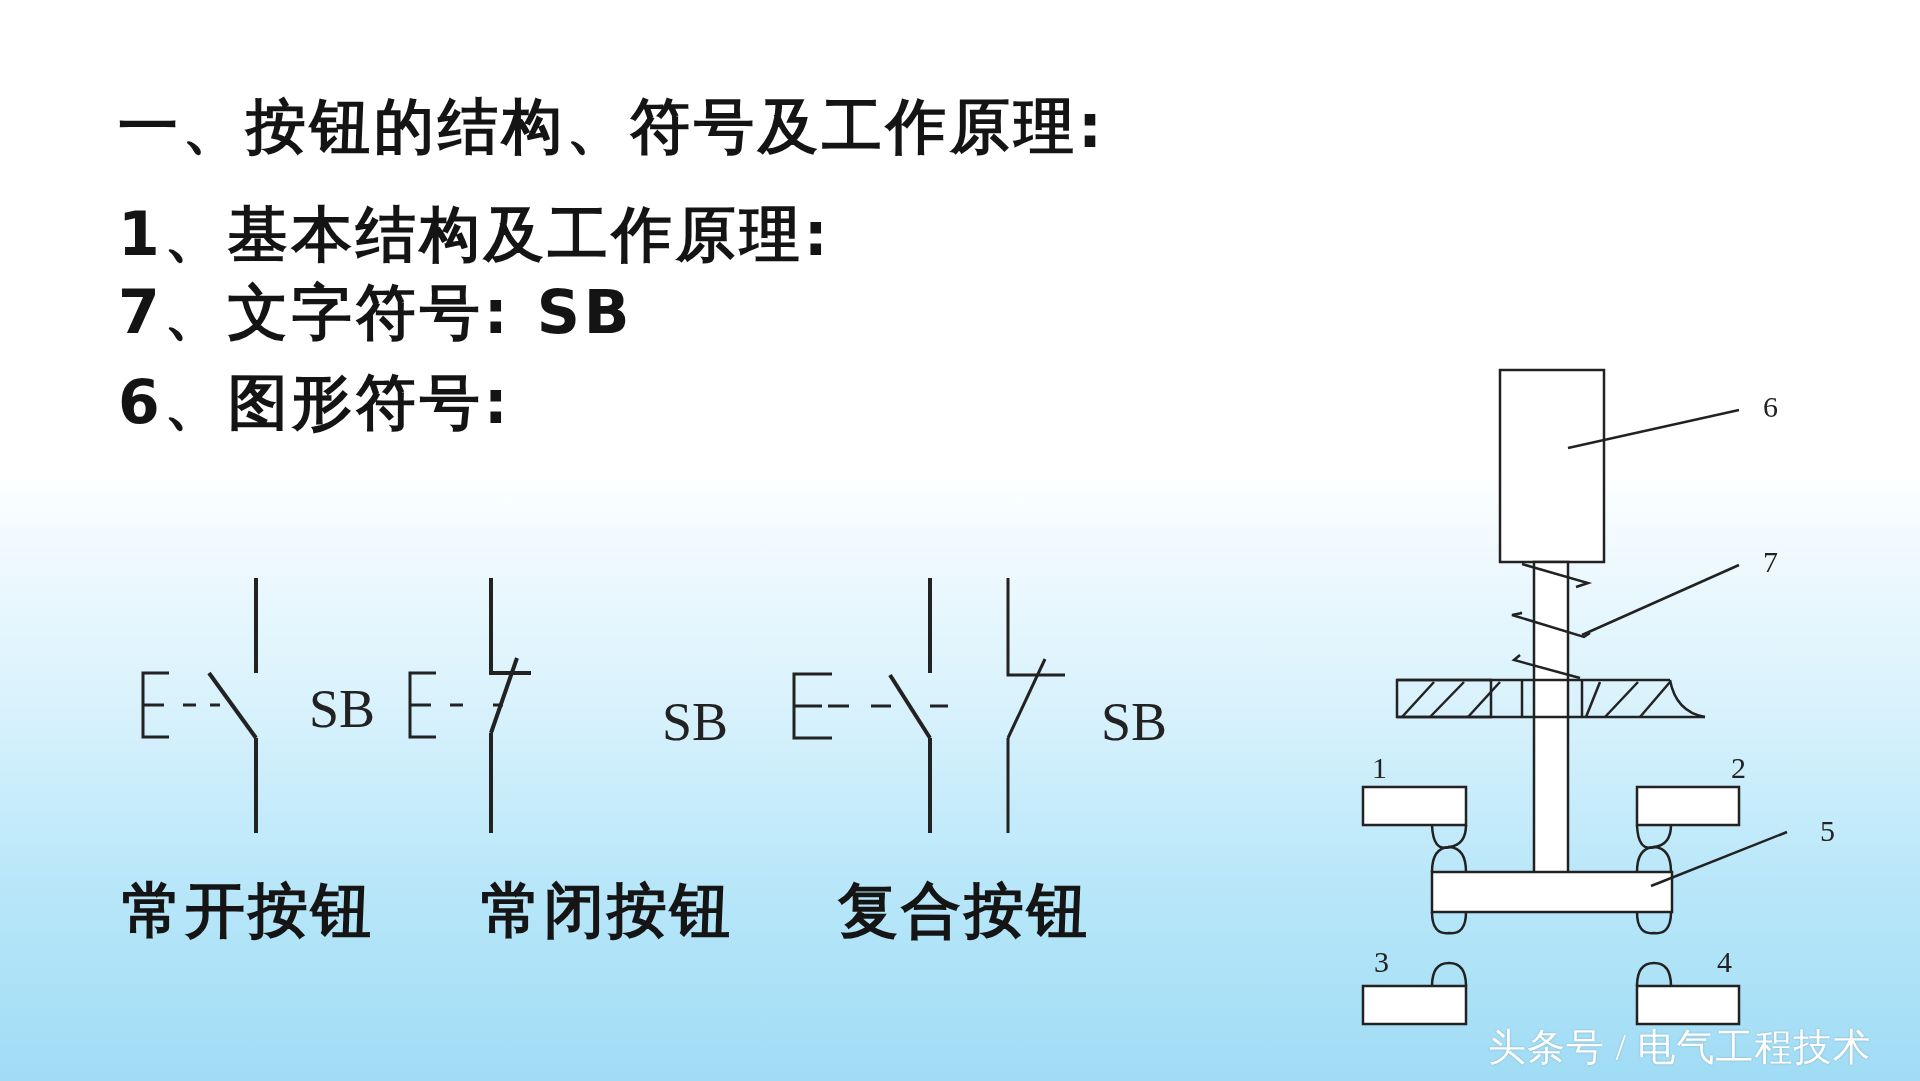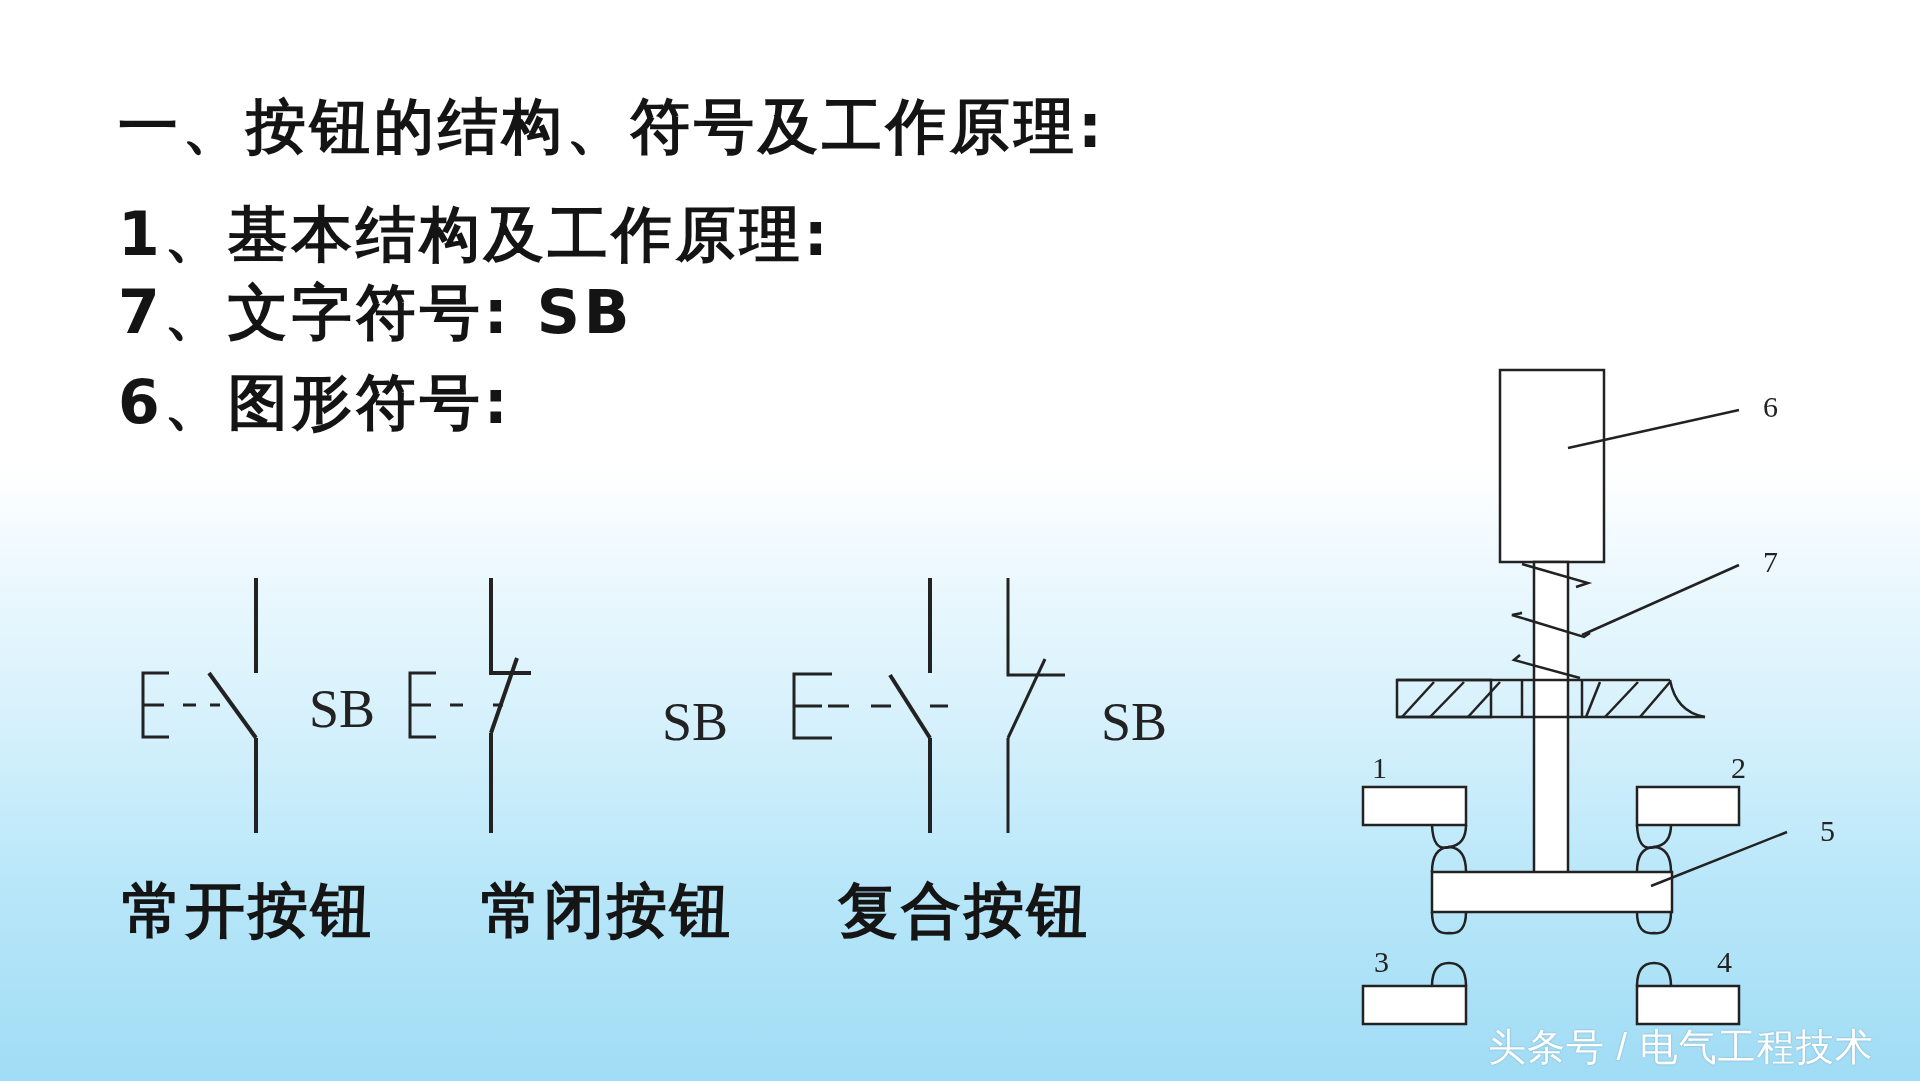--- a/index.html
+++ b/index.html
@@ -32,21 +32,21 @@
   .sb {
     font-family: "Liberation Serif", "DejaVu Serif", serif;
     font-size: 54px; fill: #222;
   }
   .num {
     font-family: "Liberation Serif", "DejaVu Serif", serif;
     font-size: 30px; fill: #222;
   }
   .watermark {
     position: absolute; left: 1488px; top: 1022px; margin: 0;
-    font-family: Liberation Sans, sans-serif;
+    font-family: Liberation Serif, serif;
     font-size: 38px; color: #ffffff; letter-spacing: 1px;
     text-shadow: 0 0 2px rgba(0,0,0,0.25);
     white-space: nowrap;
     text-align: right;
   }
 </style>
 </head>
 <body>
 
 <h1 class="heading" id="h-title">一、按钮的结构、符号及工作原理:</h1>

